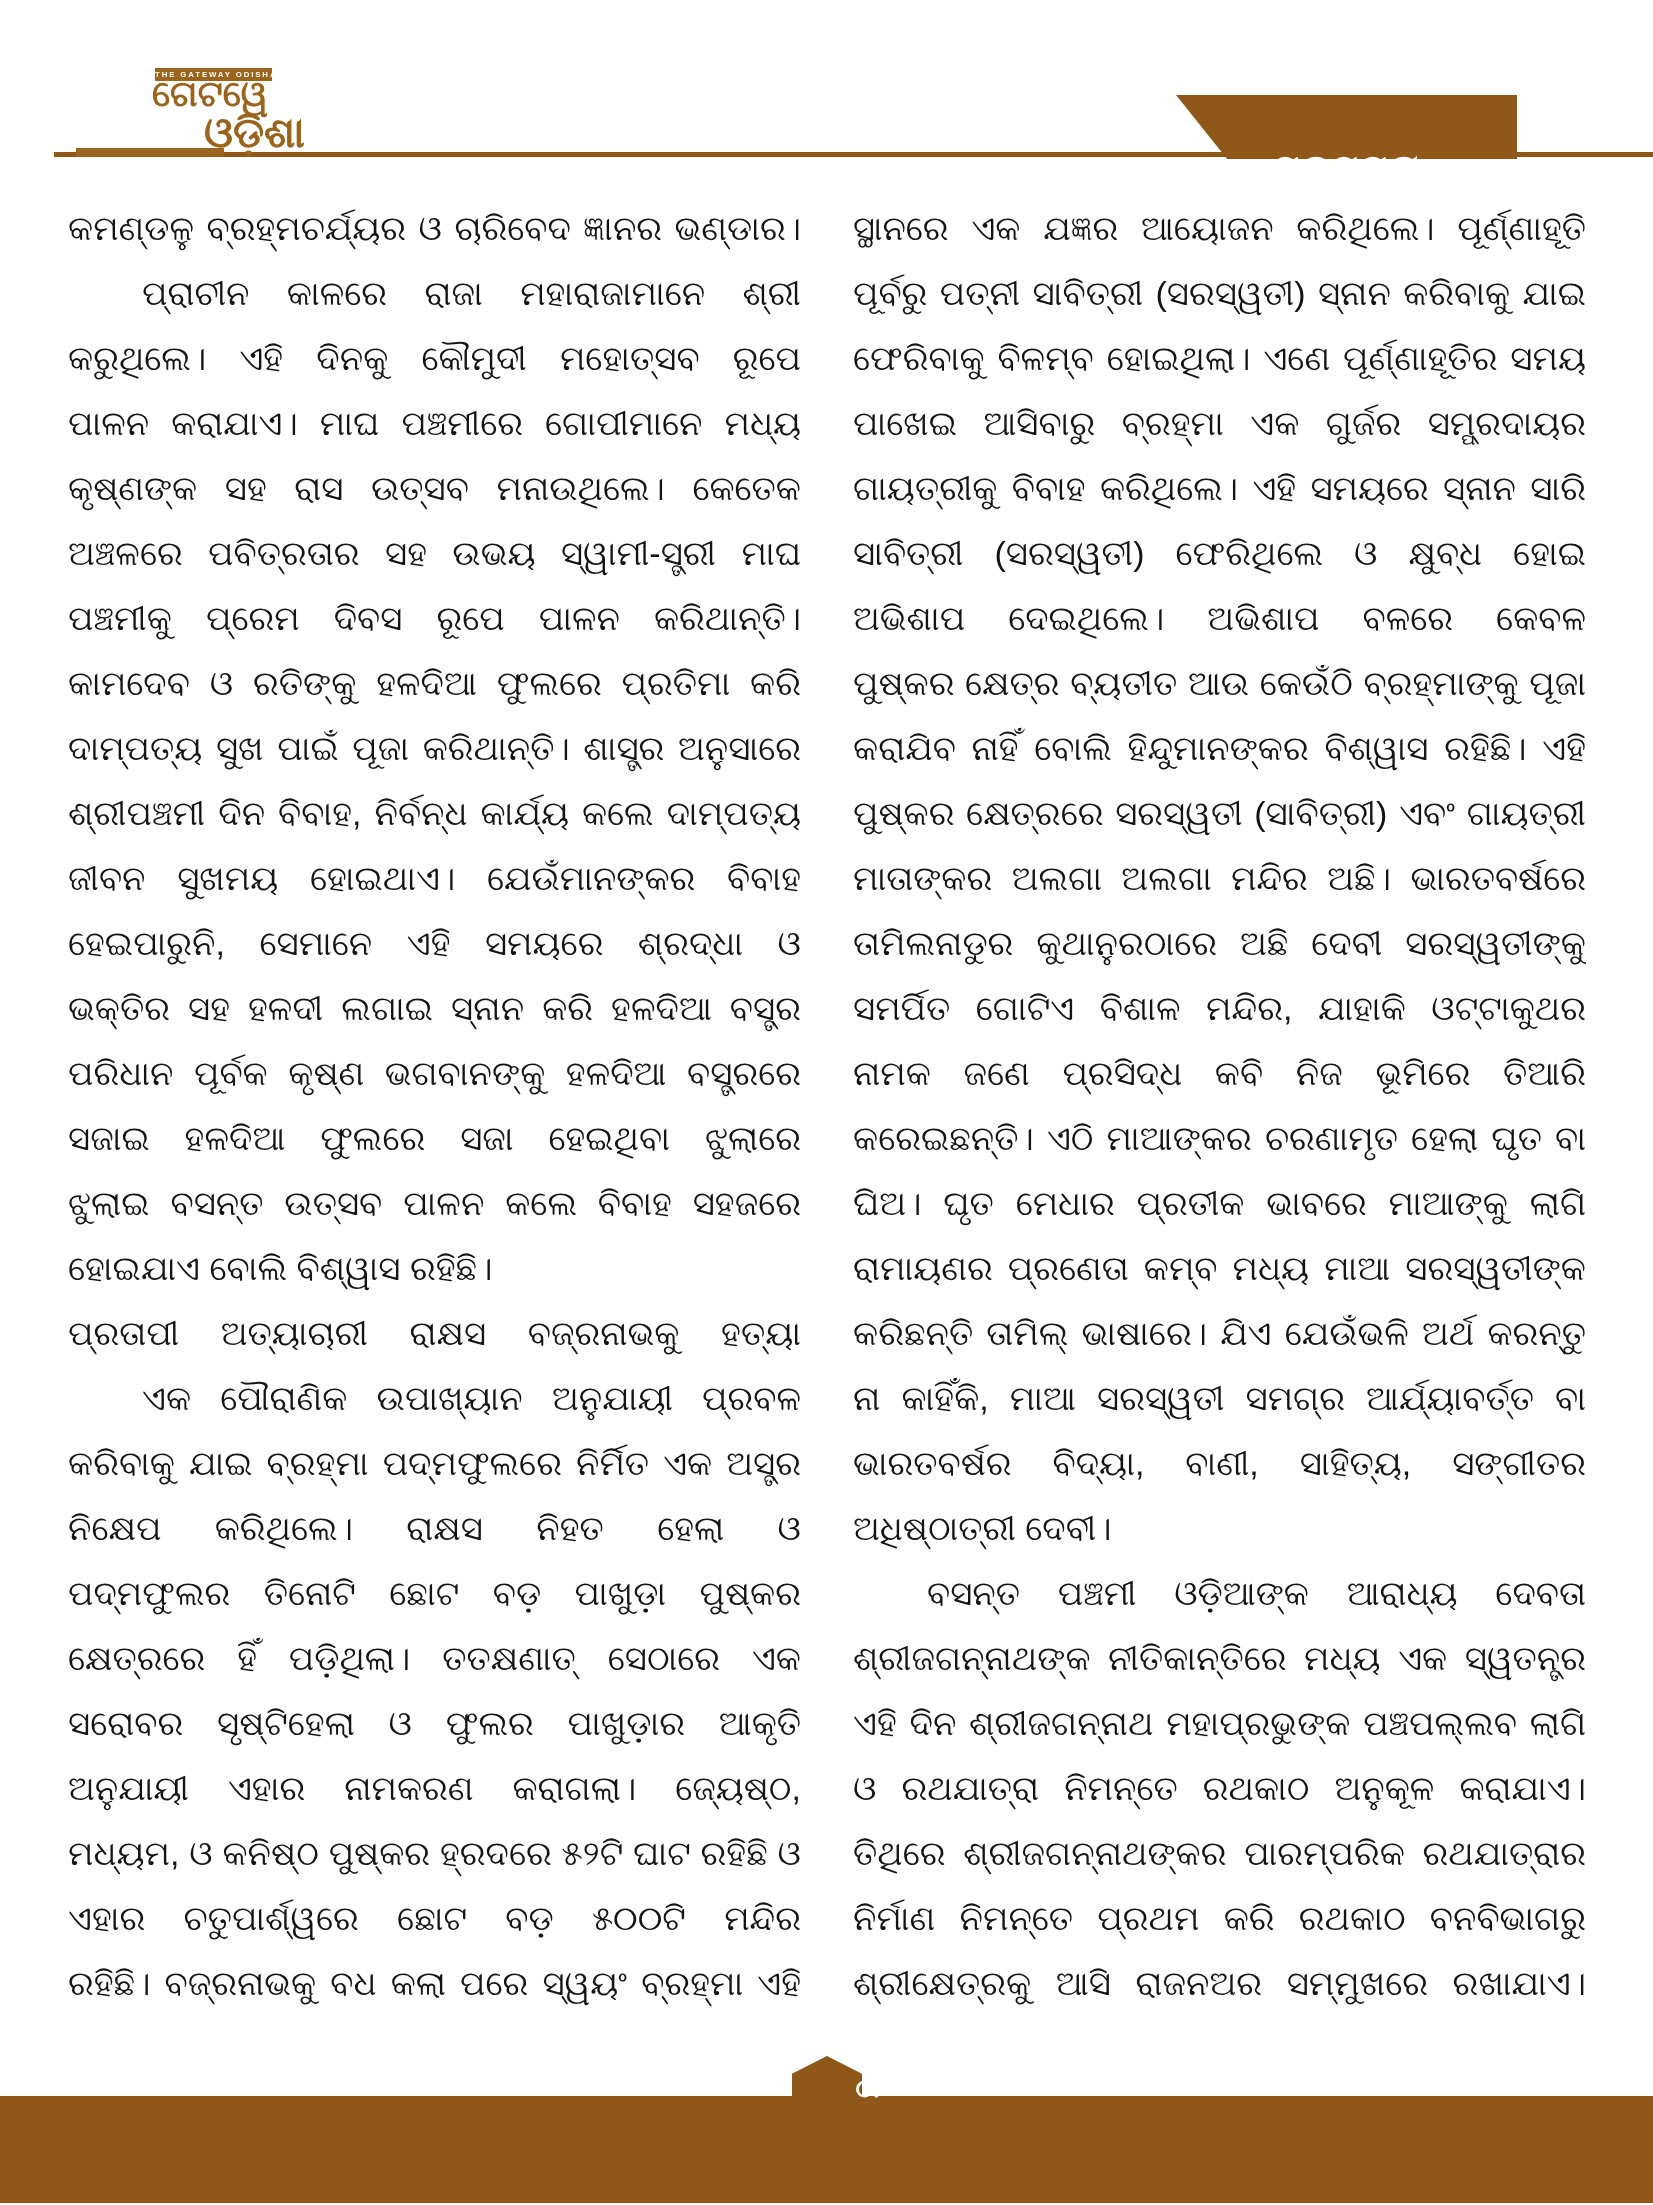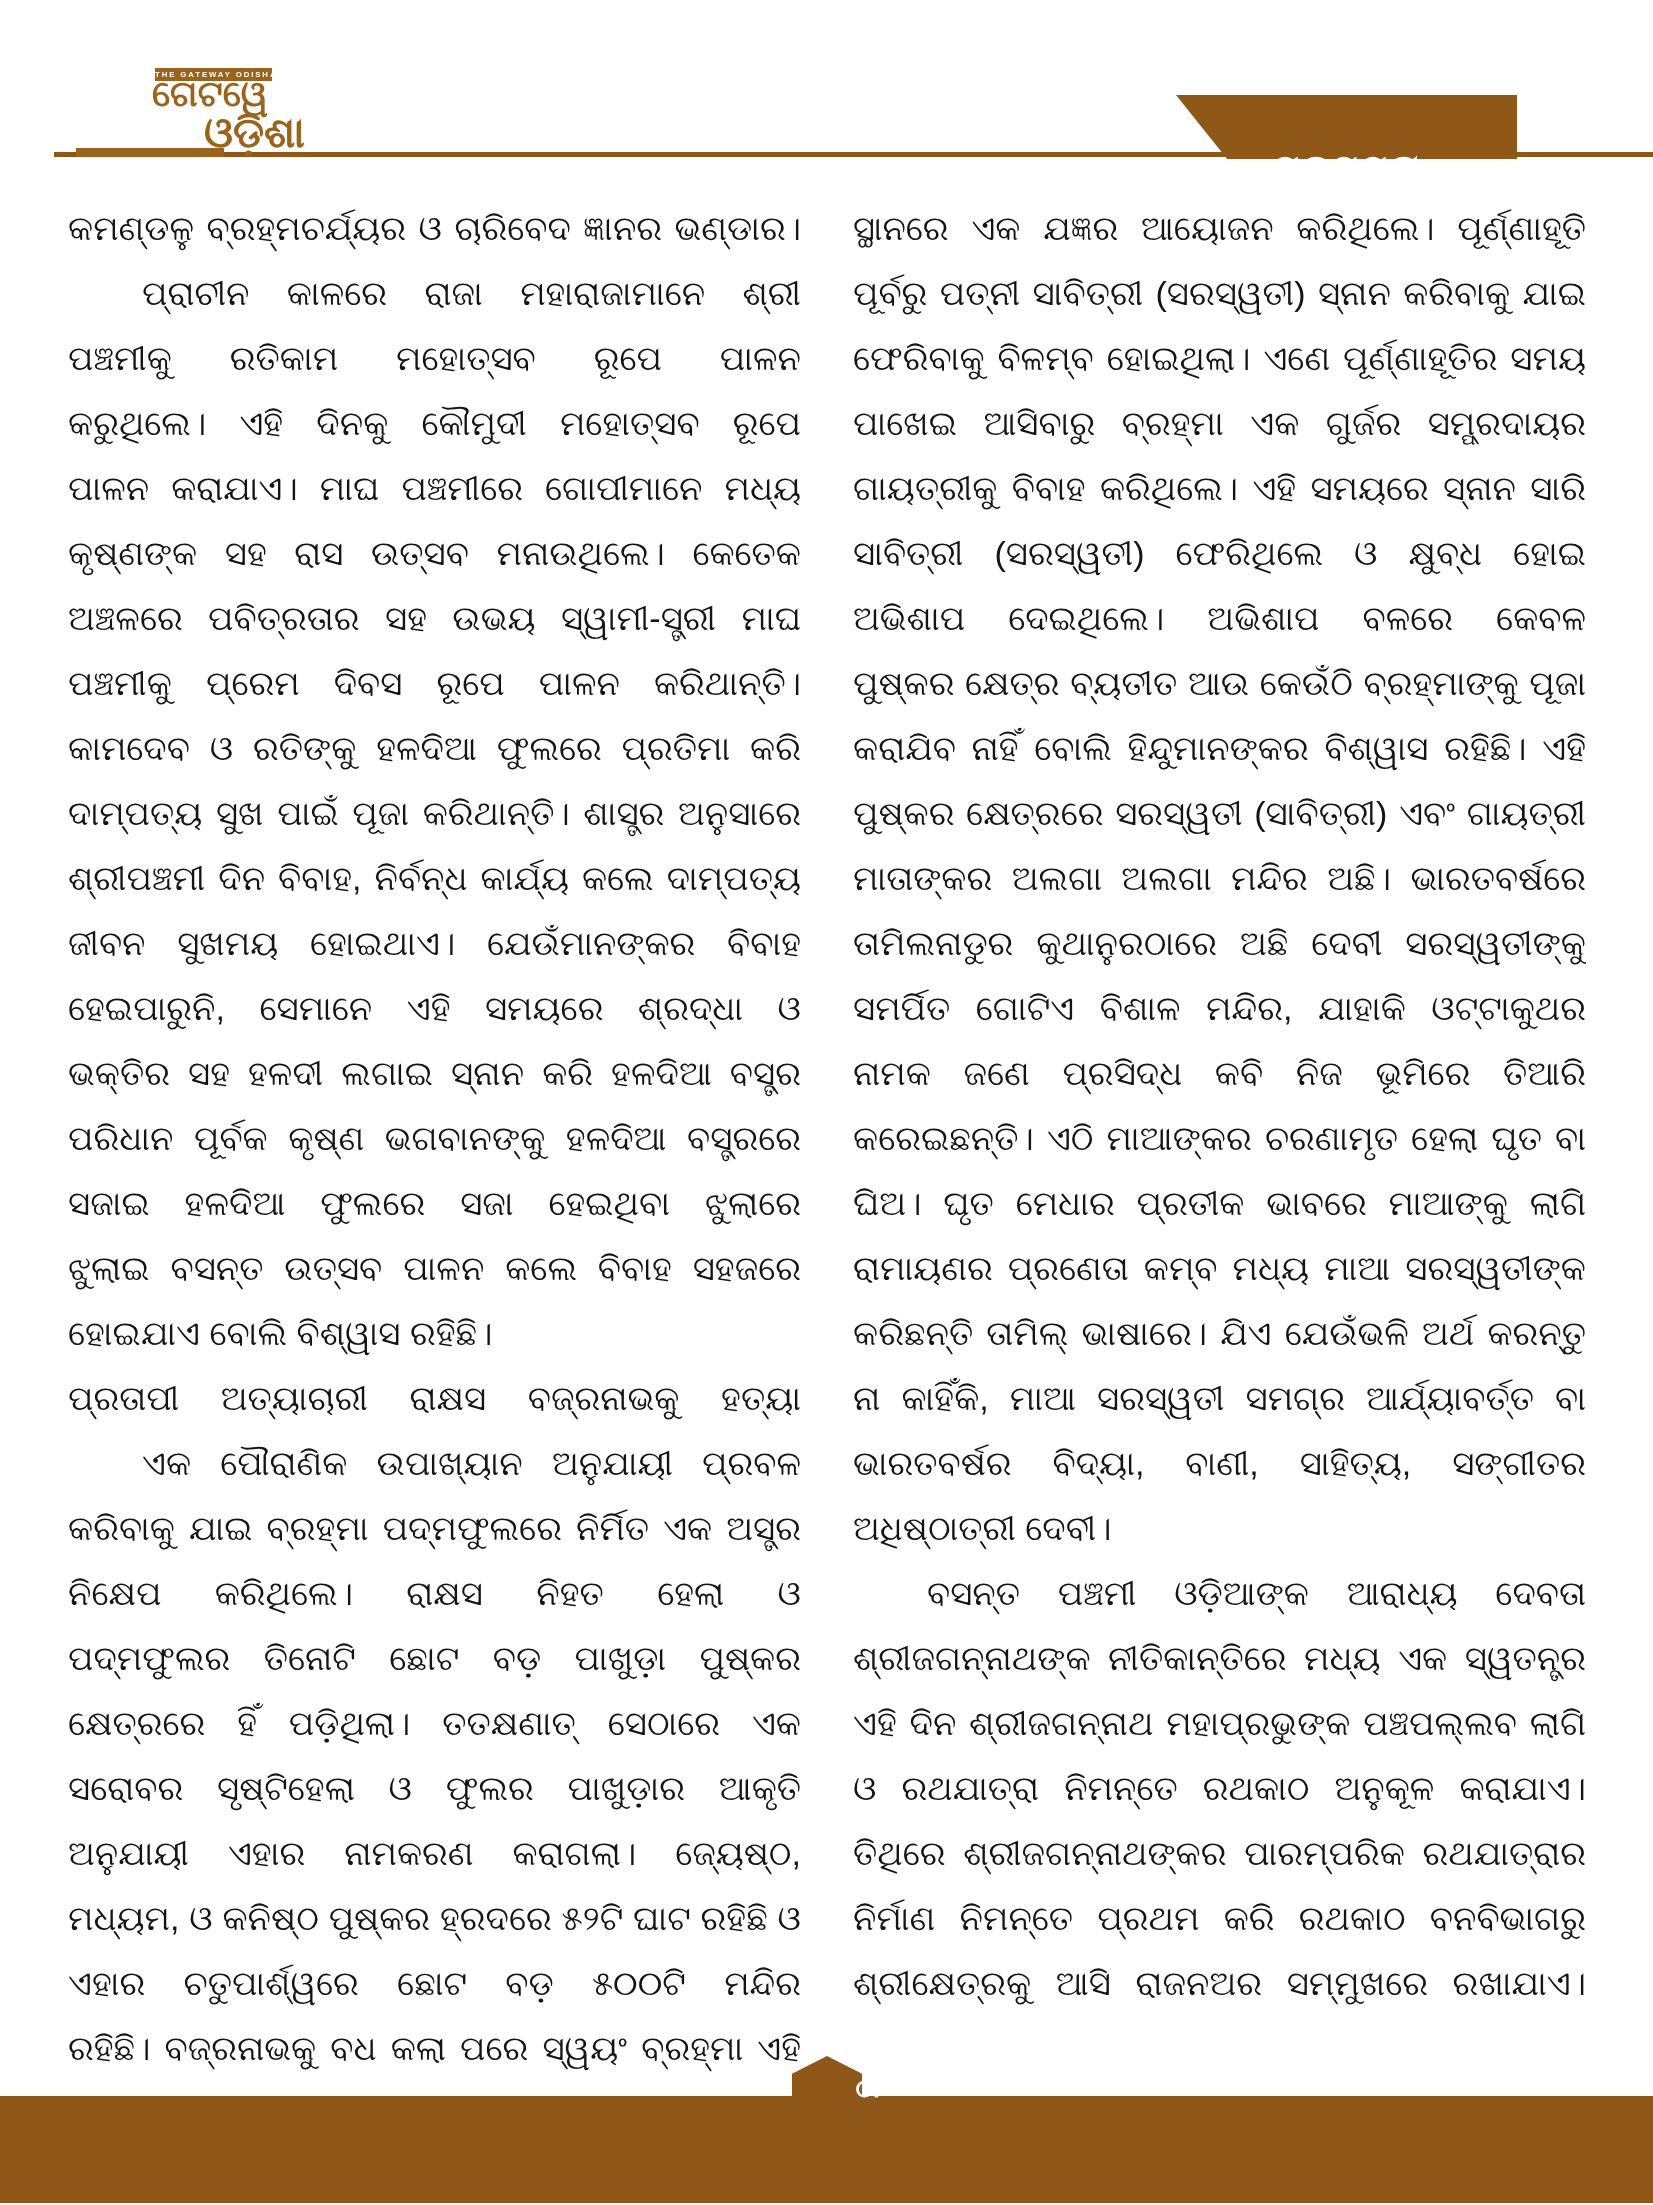--- a/index.html
+++ b/index.html
@@ -99,21 +99,20 @@
     <div class="header-rule"></div>
     <div class="section-banner">
       <span>ପରମ୍ପରା</span>
     </div>
   </header>
 
   <main class="content">
     <div class="col col-left">
         <div class="line">କମଣ୍ଡଳୁ ବ୍ରହ୍ମଚର୍ଯ୍ୟର ଓ ଚାରିବେଦ ଜ୍ଞାନର ଭଣ୍ଡାର।</div>
         <div class="line indent">ପ୍ରାଚୀନ କାଳରେ ରାଜା ମହାରାଜାମାନେ ଶ୍ରୀ</div>
-        <div class="line">ପଞ୍ଚମୀକୁ ରତିକାମ ମହୋତ୍ସବ ରୂପେ ପାଳନ</div>
         <div class="line">କରୁଥିଲେ। ଏହି ଦିନକୁ କୌମୁଦୀ ମହୋତ୍ସବ ରୂପେ</div>
         <div class="line">ପାଳନ କରାଯାଏ। ମାଘ ପଞ୍ଚମୀରେ ଗୋପୀମାନେ ମଧ୍ୟ</div>
         <div class="line">କୃଷ୍ଣଙ୍କ ସହ ରାସ ଉତ୍ସବ ମନାଉଥିଲେ। କେତେକ</div>
         <div class="line">ଅଞ୍ଚଳରେ ପବିତ୍ରତାର ସହ ଉଭୟ ସ୍ୱାମୀ-ସ୍ତ୍ରୀ ମାଘ ଶୁକ୍ଲ</div>
         <div class="line">ପଞ୍ଚମୀକୁ ପ୍ରେମ ଦିବସ ରୂପେ ପାଳନ କରିଥାନ୍ତି।</div>
         <div class="line">କାମଦେବ ଓ ରତିଙ୍କୁ ହଳଦିଆ ଫୁଲରେ ପ୍ରତିମା କରି</div>
         <div class="line">ଦାମ୍ପତ୍ୟ ସୁଖ ପାଇଁ ପୂଜା କରିଥାନ୍ତି। ଶାସ୍ତ୍ର ଅନୁସାରେ</div>
         <div class="line">ଶ୍ରୀପଞ୍ଚମୀ ଦିନ ବିବାହ, ନିର୍ବନ୍ଧ କାର୍ଯ୍ୟ କଲେ ଦାମ୍ପତ୍ୟ</div>
         <div class="line">ଜୀବନ ସୁଖମୟ ହୋଇଥାଏ। ଯେଉଁମାନଙ୍କର ବିବାହ</div>
         <div class="line">ହେଇପାରୁନି, ସେମାନେ ଏହି ସମୟରେ ଶ୍ରଦ୍ଧା ଓ</div>

